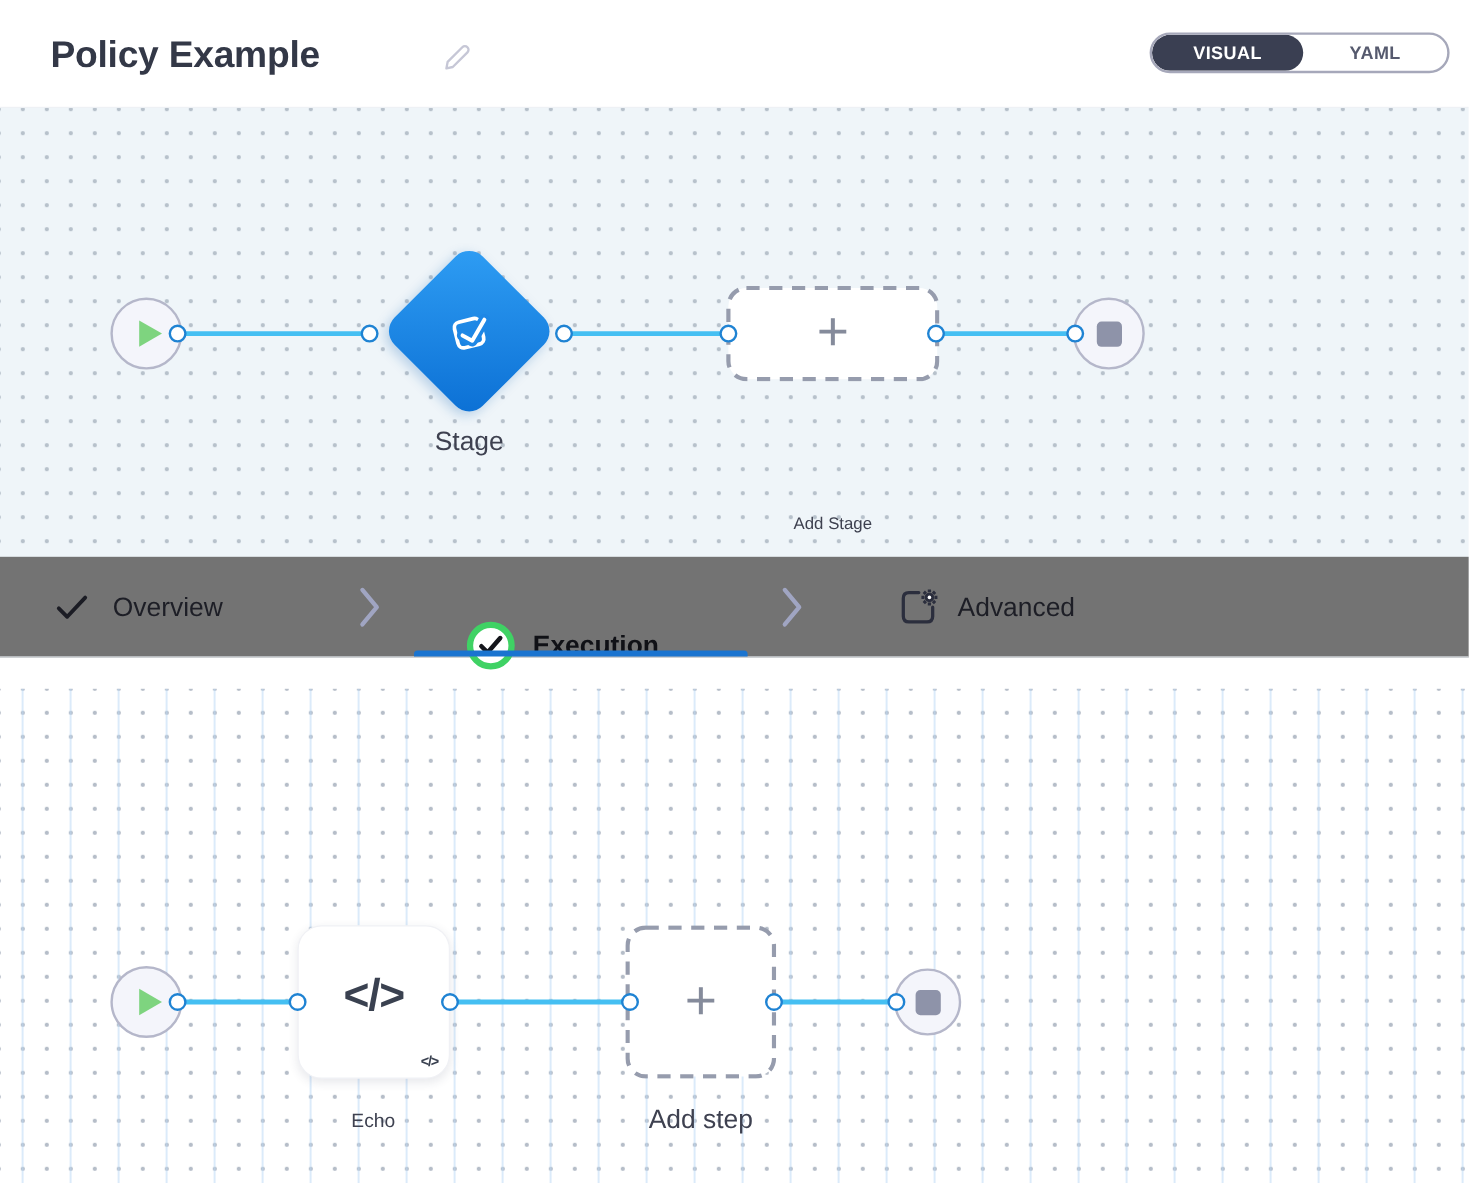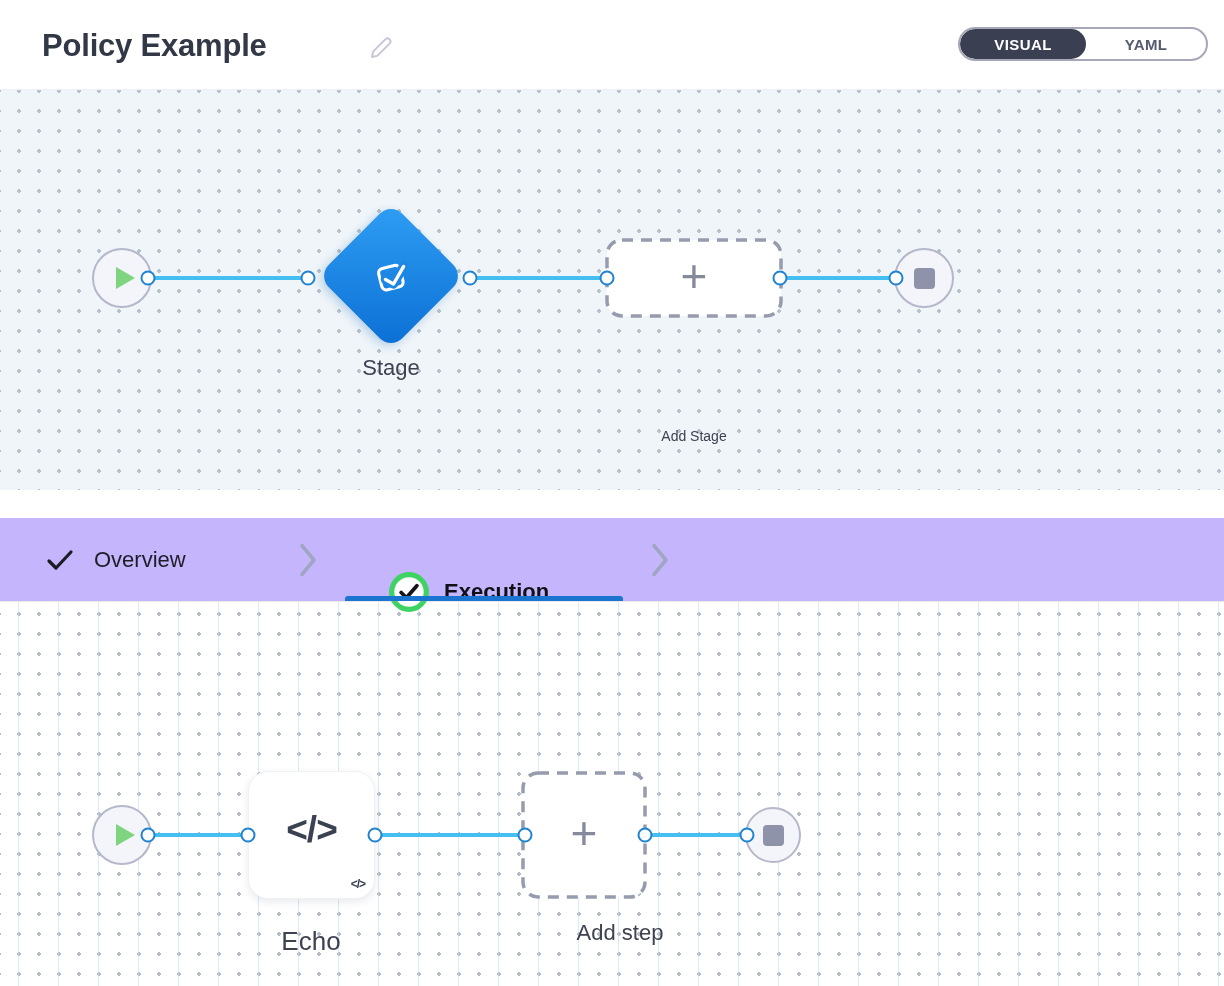--- a/index.html
+++ b/index.html
@@ -69,21 +69,21 @@
   .step-card { position:absolute; left:248px; top:197px; width:127px; height:128px;
                background:#fff; border-radius:20px; border:1px solid #f0f1f5;
                box-shadow:0 3px 8px rgba(40,45,80,.10); z-index:3; cursor:pointer;
                display:flex; align-items:center; justify-content:center; }
   .code-glyph { font-size:37px; font-weight:700; color:#3a4150; letter-spacing:-1px;
                 padding-bottom:10px; }
   .code-badge { position:absolute; right:9px; bottom:7px; font-size:12px; font-weight:700;
                 color:#3a4150; letter-spacing:-1px; }
 
   
-  .tabbar { position:absolute; left:0; top:518px; width:100%; height:84px; background:#c4b5fd;
+  .tabbar { position:absolute; left:0; top:464px; width:100%; height:84px; background:#737373;
             border-bottom:1px solid #e7ebf0; z-index:9; }
   .tab { position:absolute; top:0; height:100%; display:flex; align-items:center; cursor:pointer; }
   .tab-label { font-size:22px; color:#1d1e26; }
   .tab-label.bold { font-weight:700; color:#101116; }
   .tab-sep { position:absolute; top:19px; cursor:default; }
   .tab-underline { position:absolute; left:345px; bottom:0; width:278px; height:5px;
                    background:#1a74d0; border-radius:3px 3px 0 0; z-index:2; }
   .tab-icon { margin-right:18px; display:flex; }
 </style>
 </head>
@@ -171,47 +171,67 @@
       </span>
       <span class="tab-label bold">Execution</span>
     </div>
 
     <span class="tab-sep" style="left:648px;">
       <svg width="24" height="46" viewBox="0 0 20 38">
         <polyline points="5,7 15,19 5,31" fill="none" stroke="#a0a5c2" stroke-width="3" stroke-linecap="round" stroke-linejoin="round"></polyline>
       </svg>
     </span>
 
+    <div class="tab" style="left:748px;">
+      <span class="tab-icon" style="margin-right:16px;">
+        <svg width="34" height="34" viewBox="0 0 25 25">
+          <path d="M13 3.5 H7 Q3.5 3.5 3.5 7 V18 Q3.5 21.5 7 21.5 H18 Q21.5 21.5 21.5 18 V12.5" fill="none" stroke="#2b2e3d" stroke-width="2" stroke-linecap="round"></path>
+          <g stroke="#2b2e3d" stroke-width="2">
+            <line x1="22.6" y1="6.5" x2="24.4" y2="6.5"></line>
+            <line x1="21.69" y1="8.69" x2="22.96" y2="9.96"></line>
+            <line x1="19.5" y1="9.6" x2="19.5" y2="11.4"></line>
+            <line x1="17.31" y1="8.69" x2="16.04" y2="9.96"></line>
+            <line x1="16.4" y1="6.5" x2="14.6" y2="6.5"></line>
+            <line x1="17.31" y1="4.31" x2="16.04" y2="3.04"></line>
+            <line x1="19.5" y1="3.4" x2="19.5" y2="1.6"></line>
+            <line x1="21.69" y1="4.31" x2="22.96" y2="3.04"></line>
+          </g>
+          <circle cx="19.5" cy="6.5" r="2.9" fill="#2b2e3d"></circle>
+          <circle cx="19.5" cy="6.5" r="1.1" fill="#ffffff"></circle>
+        </svg>
+      </span>
+      <span class="tab-label">Advanced</span>
+    </div>
 
     <div class="tab-underline"></div>
   </div>
 
   <div class="canvas2">
 
     <div class="terminal" style="left:92px; top:231px;">
       <div class="play-tri"></div>
     </div>
 
     <div class="edge" style="left:148px; top:261px; width:100px;"></div>
     <div class="edge" style="left:375px; top:261px; width:150px;"></div>
     <div class="edge" style="left:645px; top:261px; width:102px;"></div>
 
     <div class="step-card">
       <div class="code-glyph">&lt;/&gt;</div>
       <div class="code-badge">&lt;/&gt;</div>
     </div>
-    <div class="node-label" style="left:311px; top:352px; font-size:26px;">Echo</div>
+    <div class="node-label" style="left:311px; top:352px; font-size:16px;">Echo</div>
 
     <div class="add-box" style="left:521px; top:197px; width:126px; height:128px;">
       <svg class="frame" width="126" height="128">
         <rect x="2" y="2" width="122" height="124" rx="15" fill="#ffffff" stroke="#969cad" stroke-width="3.5" stroke-dasharray="11 8"></rect>
       </svg>
       <div class="plus-glyph">+</div>
     </div>
-    <div class="node-label" style="left:584px; top:346px; font-size:22px;margin-left:36px;">Add step</div>
+    <div class="node-label" style="left:584px; top:346px; font-size:22px;">Add step</div>
 
     <div class="terminal small" style="left:745px; top:233px;">
       <div class="stop-sq"></div>
     </div>
 
     <div class="port" style="left:148px; top:261px;"></div>
     <div class="port" style="left:248px; top:261px;"></div>
     <div class="port" style="left:375px; top:261px;"></div>
     <div class="port" style="left:525px; top:261px;"></div>
     <div class="port" style="left:645px; top:261px;"></div>

